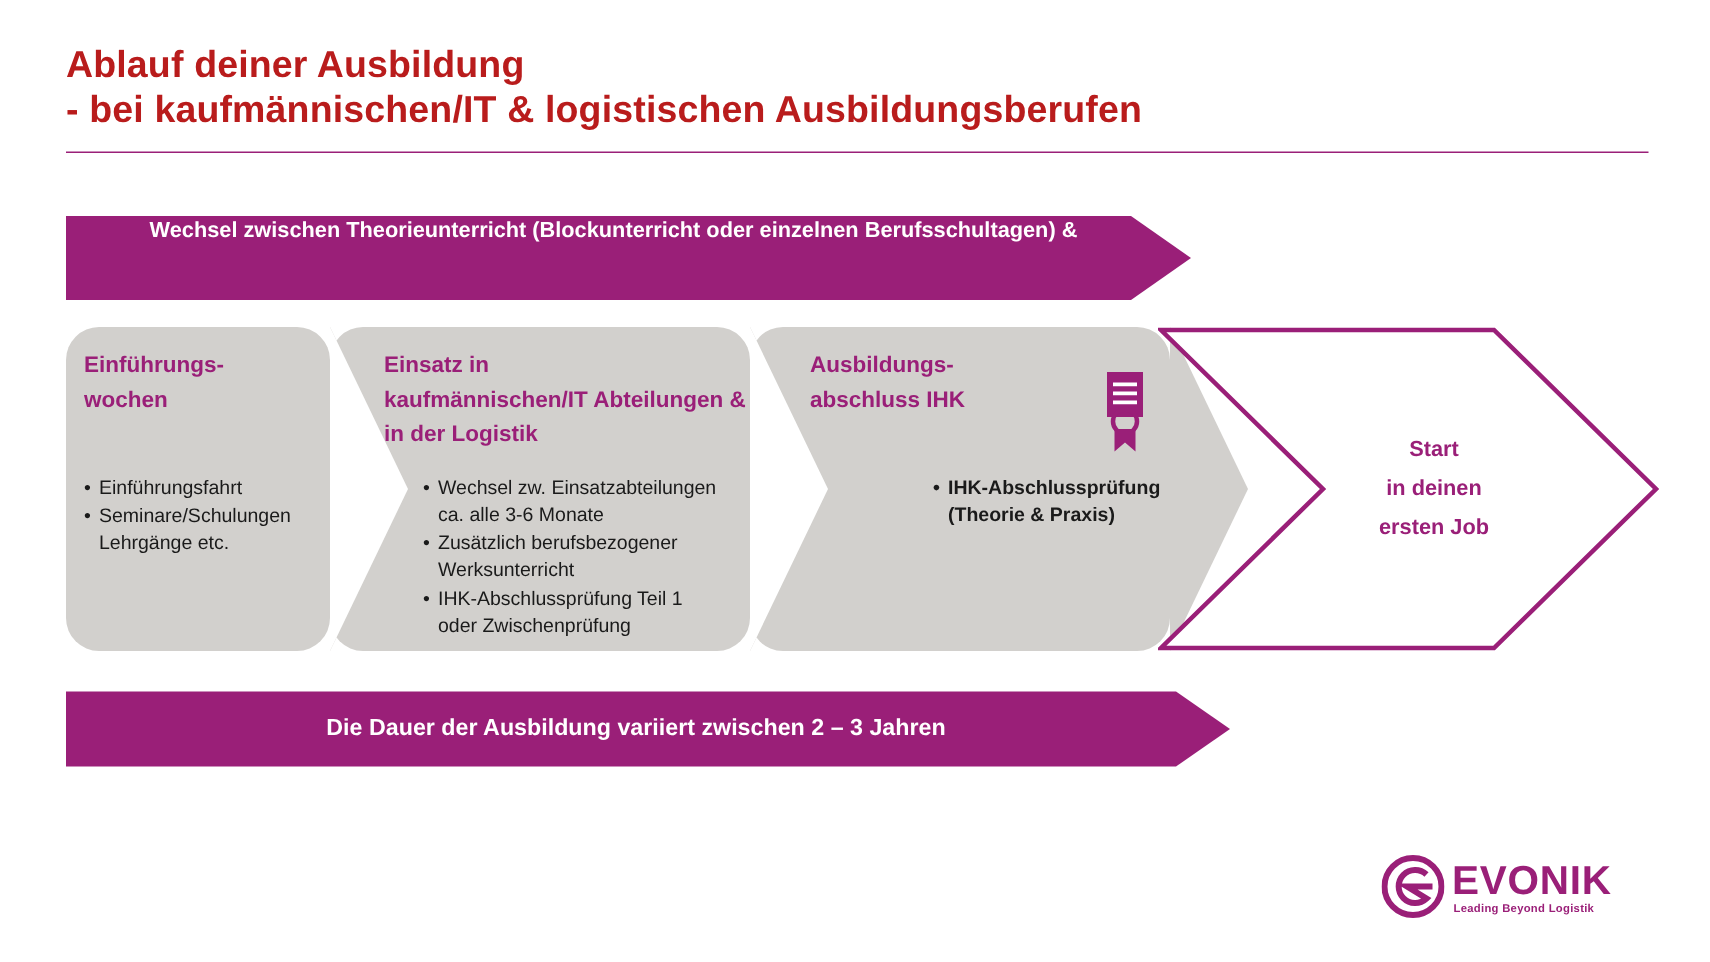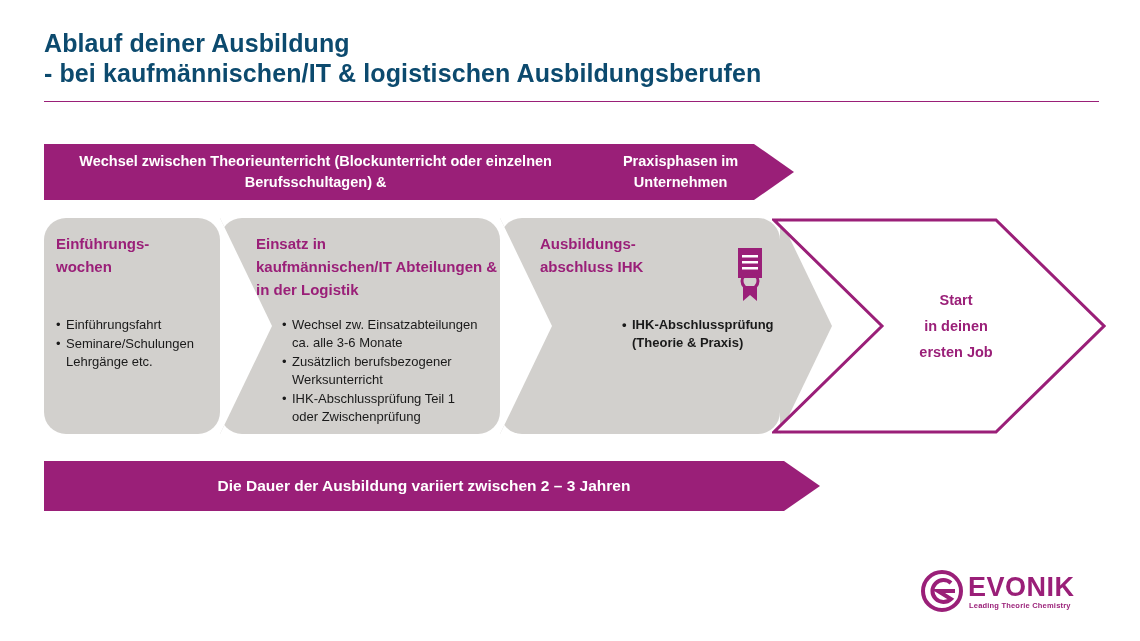--- a/index.html
+++ b/index.html
@@ -20,21 +20,21 @@
   }
 
   
   .title-block {
     position: absolute;
     left: 44px;
     top: 28px;
     width: 1056px;
   }
   .title-line {
-    color: #0c4a6e;
+    color: #b91c1c;
     font-size: 25px;
     font-weight: bold;
     line-height: 30px;
     letter-spacing: 0.1px;
     white-space: nowrap;
   }
   .title-rule {
     position: absolute;
     left: 44px;
     top: 101px;
@@ -69,23 +69,23 @@
     border-bottom: 28px solid transparent;
     border-left: 40px solid #9a1f78;
   }
   .banner-top .text {
     position: absolute;
     left: 0;
     top: 0;
     width: 730px;
     height: 56px;
     display: flex;
-    flex-direction: row;
+    flex-direction: column;
     align-items: center;
-    justify-content: flex-end;
+    justify-content: flex-start;
     color: #ffffff;
     font-size: 14.5px;
     font-weight: bold;
     line-height: 21px;
     text-align: center;
   }
 
   
   .banner-bottom {
     position: absolute;
@@ -277,21 +277,20 @@
     <div class="title-line">Ablauf deiner Ausbildung</div>
     <div class="title-line">- bei kaufmännischen/IT &amp; logistischen Ausbildungsberufen</div>
   </div>
   <div class="title-rule"></div>
 
   <div class="banner-top">
     <div class="body"></div>
     <div class="arrow"></div>
     <div class="text">
       <div>Wechsel zwischen Theorieunterricht (Blockunterricht oder einzelnen Berufsschultagen) &amp;</div>
-      <div>Praxisphasen im Unternehmen</div>
     </div>
   </div>
 
   <div class="stage" id="stage1">
     <div class="tip"></div>
     <div class="stage-inner">
       <div class="stage-head">
         <div>Einführungs-</div>
         <div>wochen</div>
       </div>
@@ -390,16 +389,16 @@
     <div class="arrow"></div>
     <div class="text">Die Dauer der Ausbildung variiert zwischen 2 – 3 Jahren</div>
   </div>
 
   <div class="logo">
     <svg width="42" height="42" viewBox="0 0 42 42">
       <circle cx="21" cy="21" r="19" fill="none" stroke="#9a1f78" stroke-width="4"></circle>
       <path d="M30 13 A 11 11 0 1 0 30 29 L 17 21 L 34 21" fill="none" stroke="#9a1f78" stroke-width="4"></path>
     </svg>
     <div class="logo-word">EVONIK</div>
-    <div class="logo-tag">Leading Theorie Chemistry</div>
+    <div class="logo-tag">Leading Beyond Logistik</div>
   </div>
 
 </div>
 
 </body></html>

